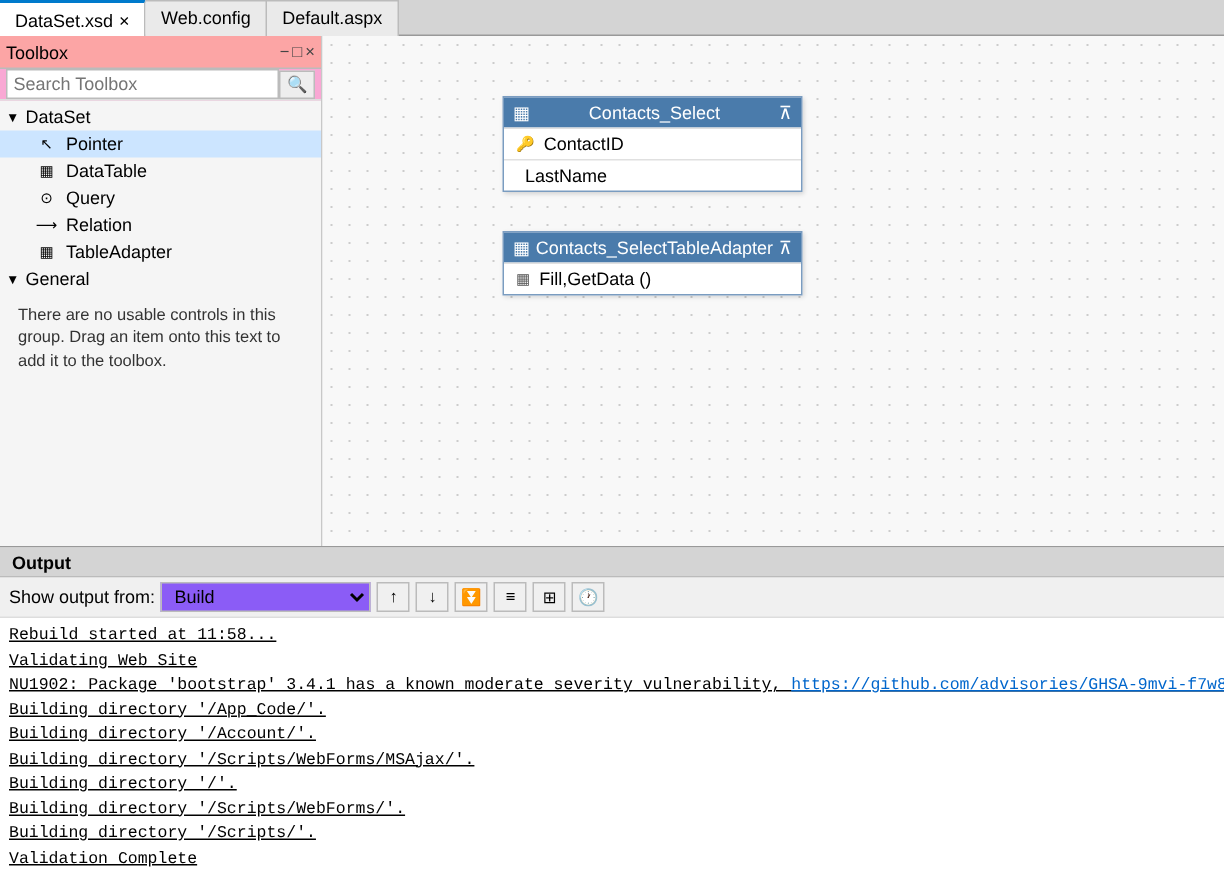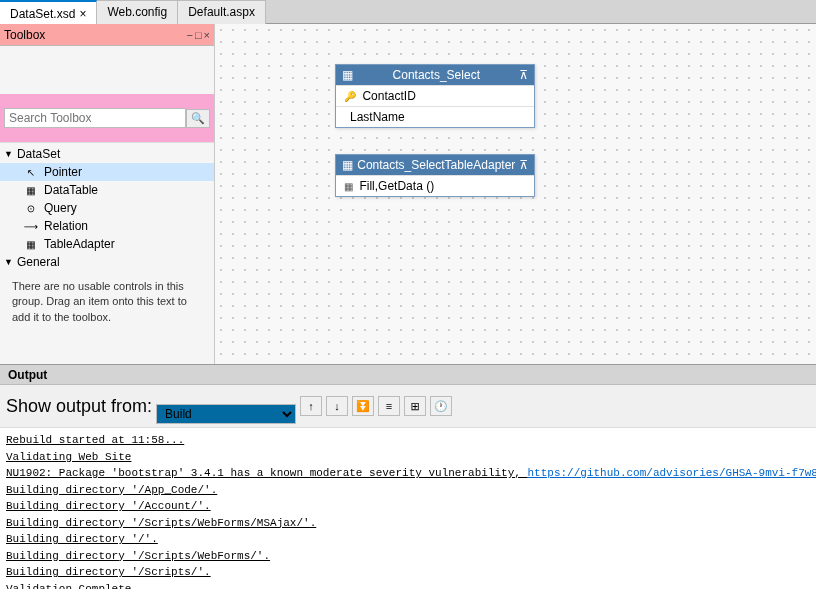--- a/index.html
+++ b/index.html
@@ -60,24 +60,23 @@
     }
     .toolbox-header-icons {
       display: flex;
       gap: 2px;
       font-size: 11px;
       color: #444;
     }
     .toolbox-search {
       display: flex;
       align-items: center;
-      padding: 14px 4px;
+      padding: 0 4px;
       background: #f9a8d4;
       border-bottom: 1px solid #ddd;
-      margin-top: 48px;
     }
     .toolbox-search input {
       flex: 1;
       border: 1px solid #bbb;
       background: #fff;
       font-size: 12px;
       padding: 2px 4px;
       outline: none;
     }
     .toolbox-search .search-btn {
@@ -194,29 +193,28 @@
     }
     .output-toolbar {
       display: flex;
       align-items: center;
       gap: 4px;
       padding: 3px 6px;
       background: #f0f0f0;
       border-bottom: 1px solid #ddd;
     }
     .output-toolbar label {
-      font-size: 18px;
+      font-size: 12px;
     }
     .output-toolbar select {
       font-size: 12px;
       border: 1px solid #bbb;
-      background: #0369a1;
+      background: #8b5cf6;
       padding: 1px 4px;
       width: 140px;
-      margin-top: 16px;
     }
     .toolbar-icon-btn {
       width: 22px;
       height: 20px;
       background: #f0f0f0;
       border: 1px solid #bbb;
       display: flex;
       align-items: center;
       justify-content: center;
       cursor: pointer;

